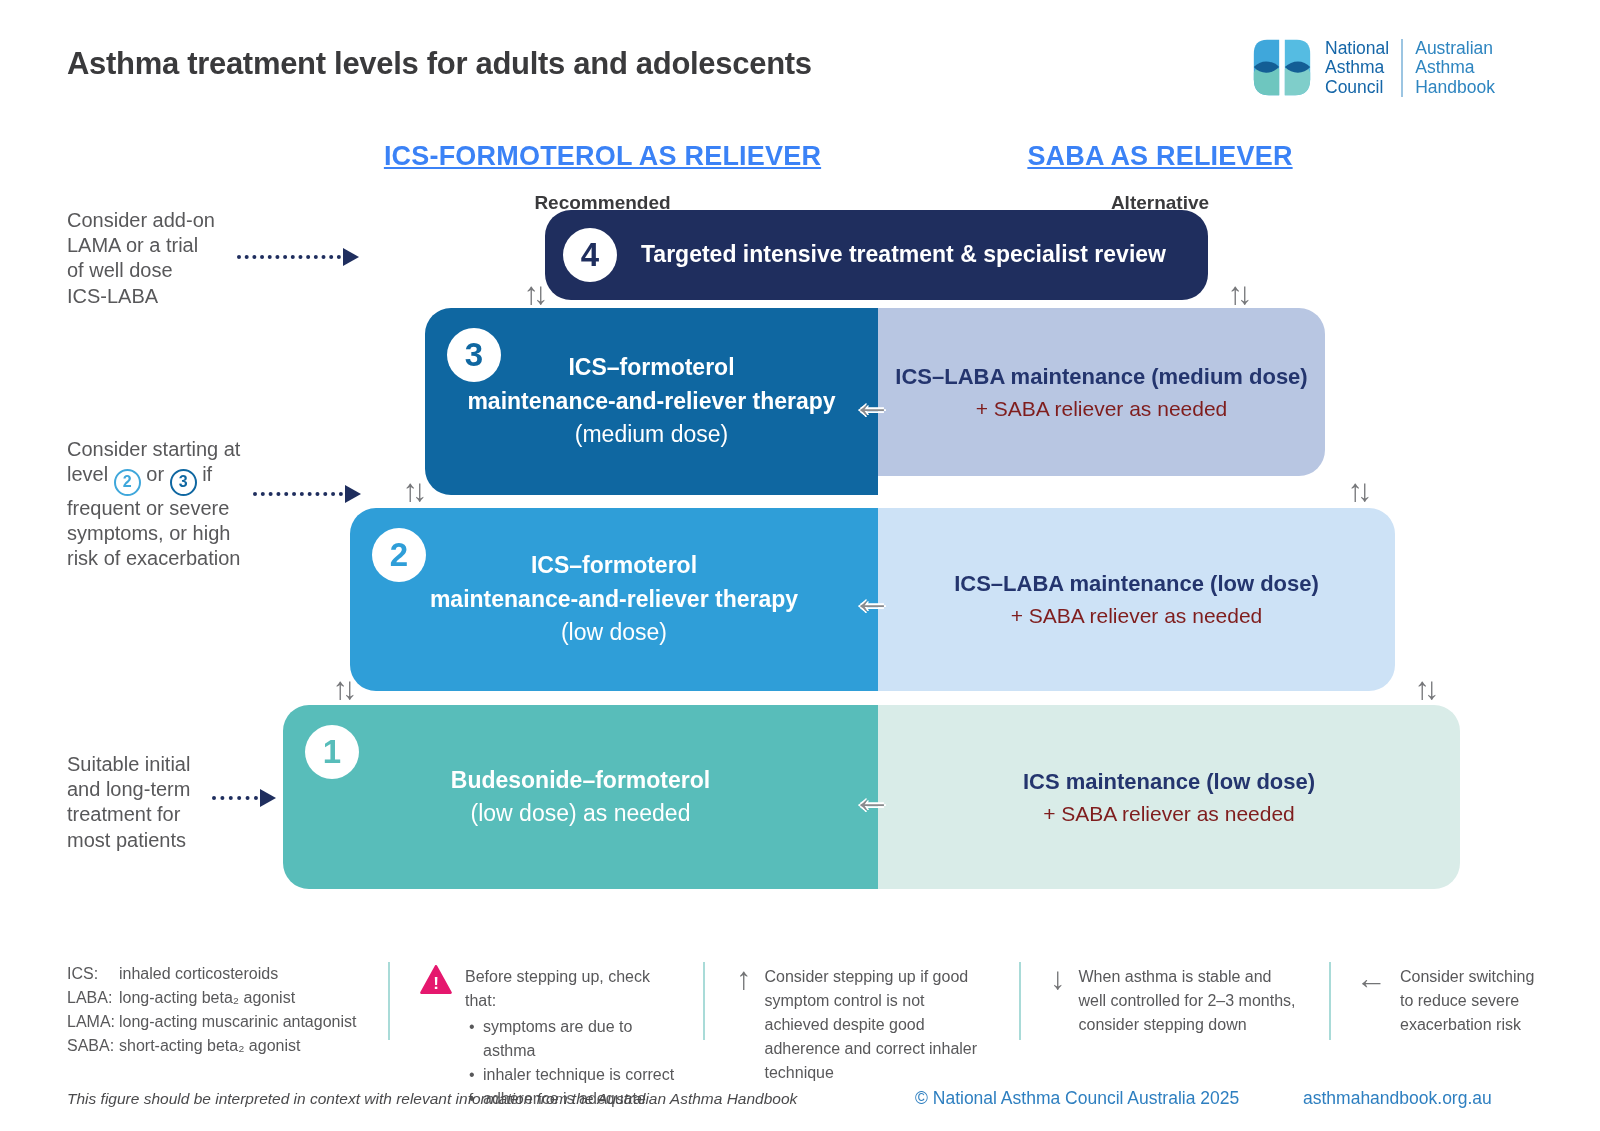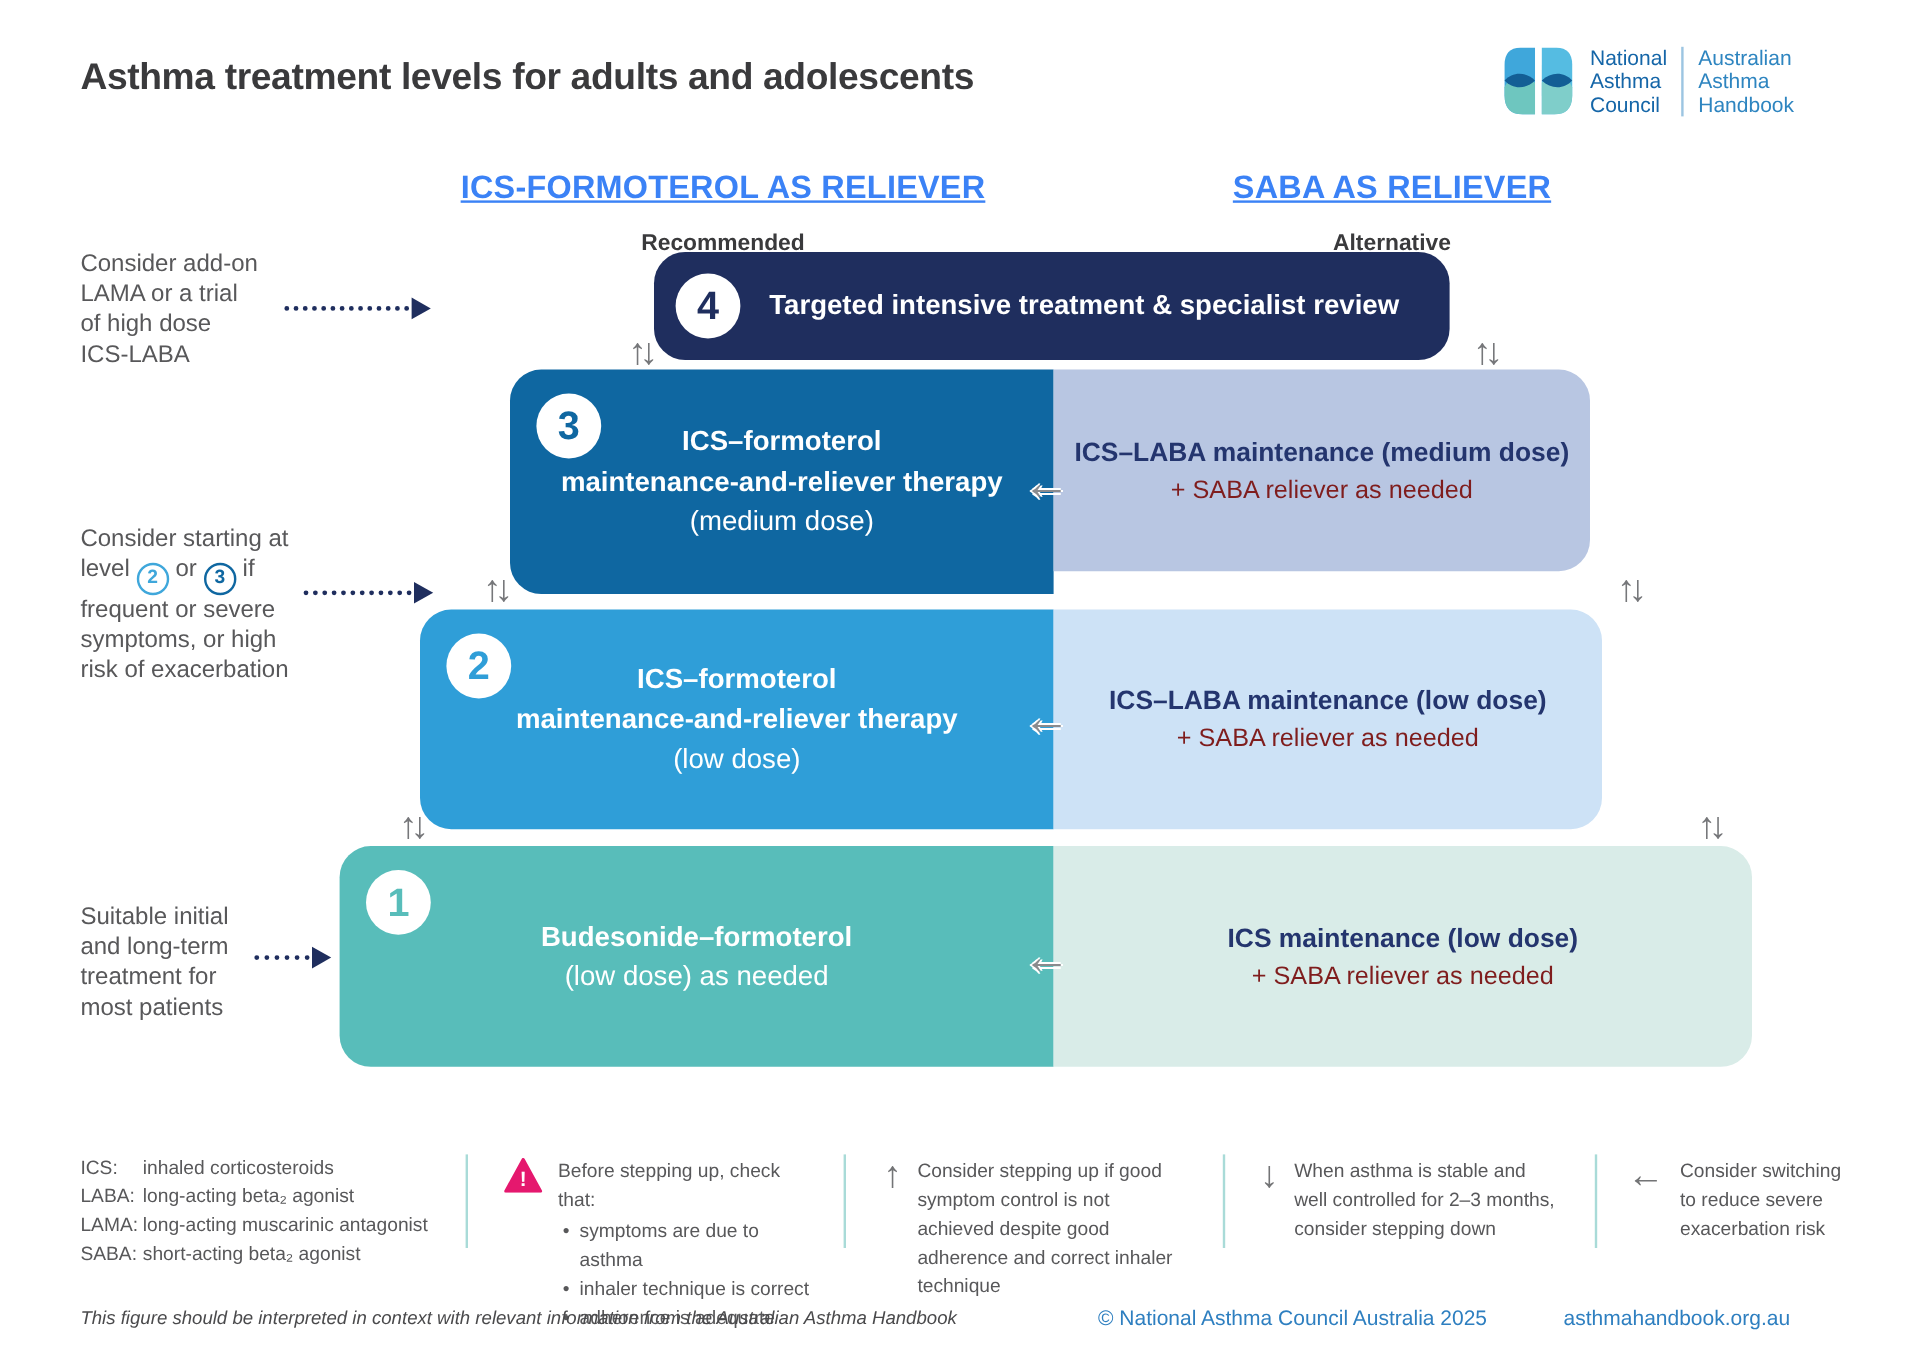--- a/index.html
+++ b/index.html
@@ -149,21 +149,21 @@
 </div>
 
 <div class="abs band-left lvl2-bg" style="left:350px; top:508px; width:528px; height:183px;">
   <div class="num-circle lvl2-num corner-circle">2</div>
   <div class="band-col" style="inset:0;">
     <div class="w-line w-bold">ICS–formoterol</div>
     <div class="w-line w-bold">maintenance-and-reliever therapy</div>
     <div class="w-line">(low dose)</div>
   </div>
 </div>
-<div class="abs band-right lvl2-light" style="left:878px; top:508px; width:457px; height:183px;">
+<div class="abs band-right lvl2-light" style="left:878px; top:508px; width:517px; height:183px;">
   <div class="band-col" style="inset:0;">
     <div class="n-line1">ICS–LABA maintenance (low dose)</div>
     <div class="n-line2">+ SABA reliever as needed</div>
   </div>
 </div>
 
 <div class="abs band-left lvl1-bg" style="left:283px; top:705px; width:595px; height:184px;">
   <div class="num-circle lvl1-num corner-circle">1</div>
   <div class="band-col" style="inset:0;">
     <div class="w-line w-bold">Budesonide–formoterol</div>
@@ -184,21 +184,21 @@
 <span class="abs updown" style="left:342px; top:688px;">↑↓</span>
 <span class="abs updown" style="left:1424px; top:688px;">↑↓</span>
 
 <span class="abs transfer-arrow" style="left:872px; top:403px;">←</span>
 <span class="abs transfer-arrow" style="left:872px; top:599px;">←</span>
 <span class="abs transfer-arrow" style="left:872px; top:798px;">←</span>
 
 <div class="abs side-note" style="left:67px; top:208px; width:230px;">
   <div>Consider add-on</div>
   <div>LAMA or a trial</div>
-  <div>of high dose</div>
+  <div>of well dose</div>
   <div>ICS-LABA</div>
 </div>
 <div class="abs dotted-arrow" style="left:237px; top:248px; width:122px;">
   <div class="line"></div>
     <div class="head"></div>
 </div>
 
 <div class="abs side-note" style="left:67px; top:437px; width:240px;">
   <div>Consider starting at</div>
   <div><span>level </span><span class="circ-num circ-2">2</span><span> or </span><span class="circ-num circ-3">3</span><span> if</span></div>

